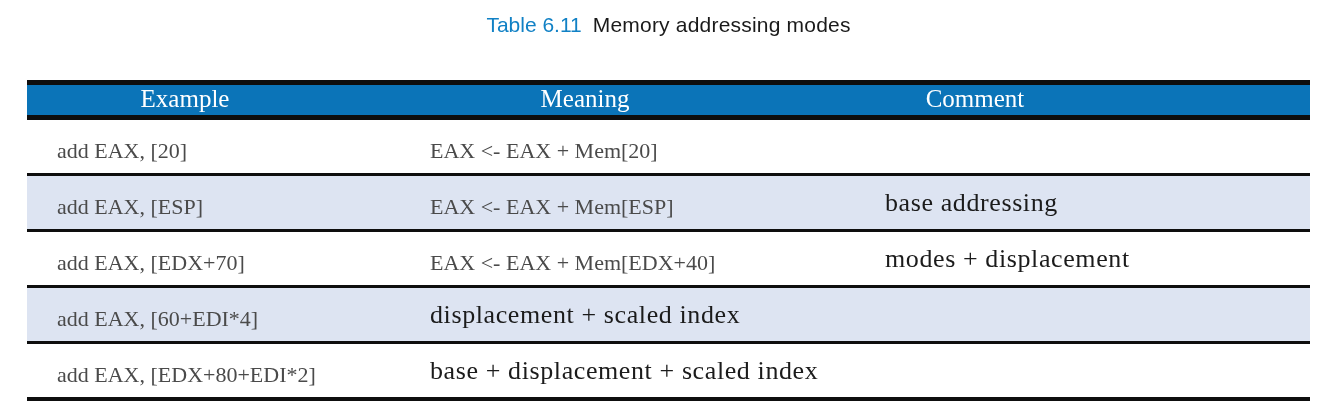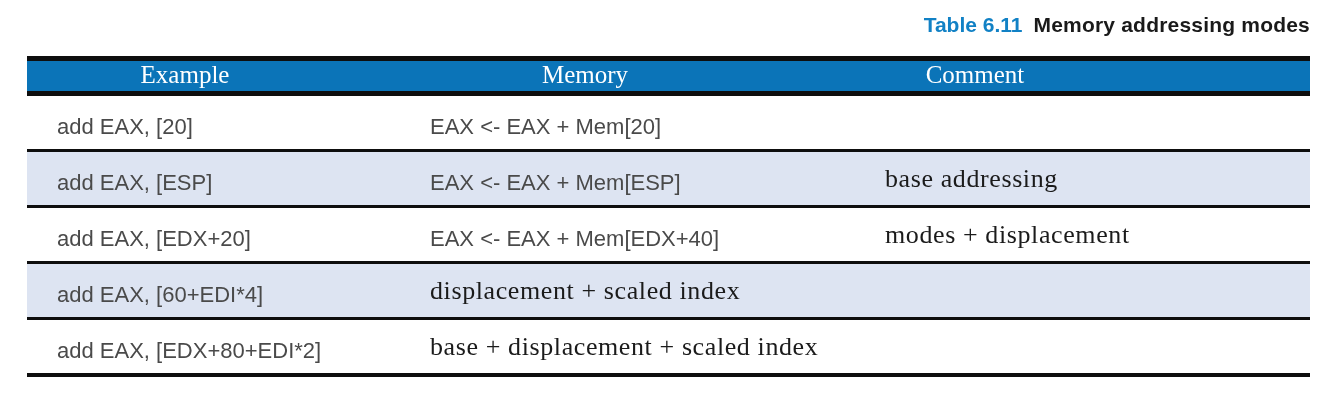--- a/index.html
+++ b/index.html
@@ -1,88 +1,88 @@
 <!DOCTYPE html>
 <html style="--title-blue: #1181c5; --header-bg: #0b74b8; --header-text: #ffffff; --row-alt-bg: #dde4f2; --rule: #0e0e0e; --code-text: #4a4a4a; --comment-text: #1b1b1b;"><head>
 <meta charset="utf-8">
 <style>
   html,body{margin:0;padding:0;}
   body{
     width:1326px;height:410px;position:relative;background:#ffffff;
     font-family:"Liberation Serif",serif;overflow:hidden;
   }
   .caption{
-    position:absolute;top:13px;left:27px;width:1283px;text-align:right;
-    font-family:"Liberation Sans",sans-serif;font-weight:700;font-size:21px;
+    position:absolute;top:13px;left:27px;width:1283px;text-align:center;
+    font-family:"Liberation Sans",sans-serif;font-weight:400;font-size:21px;
     white-space:nowrap;
   }
   .cap-num{color:var(--title-blue,#1181c5);margin-right:11px;}
   .cap-text{color:#1a1a1a;letter-spacing:0.2px;}
 
-  .table{position:absolute;left:27px;top:56px;width:1283px;}
+  .table{position:absolute;left:27px;top:80px;width:1283px;}
   .bar{height:5px;background:var(--rule,#0e0e0e);}
   .bar.bottom{height:4px;}
   .rule{height:3px;background:var(--rule,#0e0e0e);}
 
   .thead{height:30px;background:var(--header-bg,#0b74b8);position:relative;}
   .th{
     position:absolute;top:50%;transform:translate(-50%,-52%);
     color:var(--header-text,#ffffff);font-size:25px;
     font-family:"Liberation Serif",serif;white-space:nowrap;
   }
   .th1{left:158px;} .th2{left:558px;} .th3{left:948px;}
 
   .trow{
     display:grid;grid-template-columns:403px 455px 1fr;
     align-items:center;height:53px;background:#ffffff;
   }
   .trow.alt{background:var(--row-alt-bg,#dde4f2);}
   .cell{white-space:nowrap;}
   .cell.code{
-    font-family:Liberation Sans, sans-serif;font-size:22px;
+    font-family:Liberation Serif, serif;font-size:22px;
     color:var(--code-text,#4a4a4a);letter-spacing:0px;margin-top:8px;
   }
   .cell.c1{padding-left:30px;}
   .cell.comment{
     font-family:"Liberation Serif",serif;font-size:26px;
     color:var(--comment-text,#1b1b1b);letter-spacing:0.6px;
   }
 </style>
 </head>
 <body>
 
 <div class="caption">
   <span class="cap-num">Table 6.11</span><span class="cap-text">Memory addressing modes</span>
 </div>
 
 <div class="table">
   <div class="bar"></div>
 
   <div class="thead">
     <span class="th th1">Example</span>
-    <span class="th th2">Memory</span>
+    <span class="th th2">Meaning</span>
     <span class="th th3">Comment</span>
   </div>
   <div class="bar"></div>
 
   <div class="trow">
     <span class="cell code c1">add EAX, [20]</span>
     <span class="cell code">EAX &lt;- EAX + Mem[20]</span>
   </div>
   <div class="rule"></div>
 
   <div class="trow alt">
     <span class="cell code c1">add EAX, [ESP]</span>
     <span class="cell code">EAX &lt;- EAX + Mem[ESP]</span>
     <span class="cell comment">base addressing</span>
   </div>
   <div class="rule"></div>
 
   <div class="trow">
-    <span class="cell code c1">add EAX, [EDX+20]</span>
+    <span class="cell code c1">add EAX, [EDX+70]</span>
     <span class="cell code">EAX &lt;- EAX + Mem[EDX+40]</span>
     <span class="cell comment">modes + displacement</span>
   </div>
   <div class="rule"></div>
 
   <div class="trow alt">
     <span class="cell code c1">add EAX, [60+EDI*4]</span>
     <span class="cell comment">displacement + scaled index</span>
   </div>
   <div class="rule"></div>

